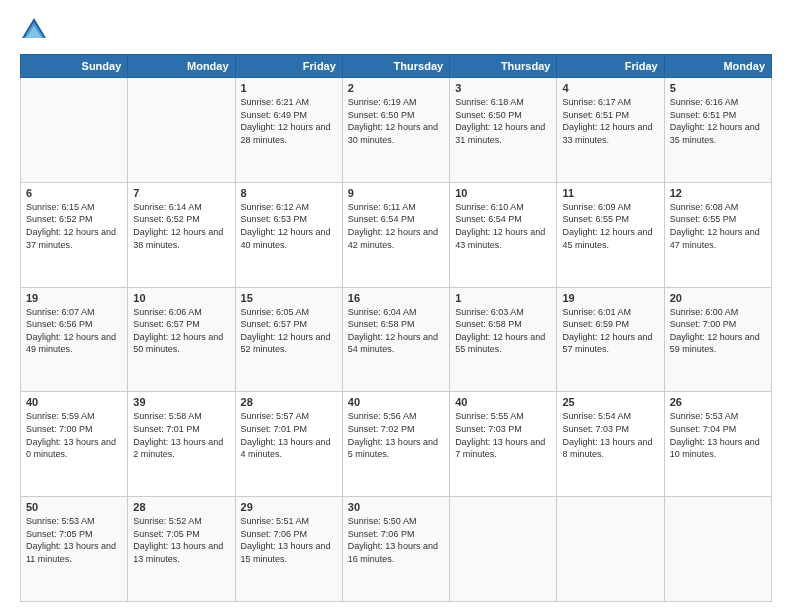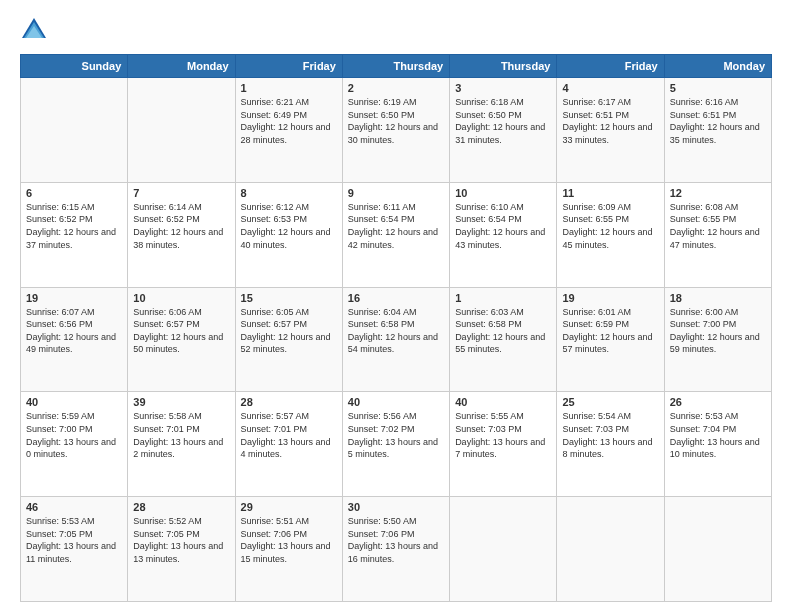--- a/index.html
+++ b/index.html
@@ -218,21 +218,21 @@
             </td>
             <td>
               <span class="day-num">1</span>
               <div class="day-info">Sunrise: 6:03 AM<br>Sunset: 6:58 PM<br>Daylight: 12 hours and 55 minutes.</div>
             </td>
             <td>
               <span class="day-num">19</span>
               <div class="day-info">Sunrise: 6:01 AM<br>Sunset: 6:59 PM<br>Daylight: 12 hours and 57 minutes.</div>
             </td>
             <td>
-              <span class="day-num">18</span>
+              <span class="day-num">20</span>
               <div class="day-info">Sunrise: 6:00 AM<br>Sunset: 7:00 PM<br>Daylight: 12 hours and 59 minutes.</div>
             </td>
           </tr>
           <tr>
             <td>
               <span class="day-num">40</span>
               <div class="day-info">Sunrise: 5:59 AM<br>Sunset: 7:00 PM<br>Daylight: 13 hours and 0 minutes.</div>
             </td>
             <td>
               <span class="day-num">39</span>
@@ -254,21 +254,21 @@
               <span class="day-num">25</span>
               <div class="day-info">Sunrise: 5:54 AM<br>Sunset: 7:03 PM<br>Daylight: 13 hours and 8 minutes.</div>
             </td>
             <td>
               <span class="day-num">26</span>
               <div class="day-info">Sunrise: 5:53 AM<br>Sunset: 7:04 PM<br>Daylight: 13 hours and 10 minutes.</div>
             </td>
           </tr>
           <tr>
             <td>
-              <span class="day-num">46</span>
+              <span class="day-num">50</span>
               <div class="day-info">Sunrise: 5:53 AM<br>Sunset: 7:05 PM<br>Daylight: 13 hours and 11 minutes.</div>
             </td>
             <td>
               <span class="day-num">28</span>
               <div class="day-info">Sunrise: 5:52 AM<br>Sunset: 7:05 PM<br>Daylight: 13 hours and 13 minutes.</div>
             </td>
             <td>
               <span class="day-num">29</span>
               <div class="day-info">Sunrise: 5:51 AM<br>Sunset: 7:06 PM<br>Daylight: 13 hours and 15 minutes.</div>
             </td>

